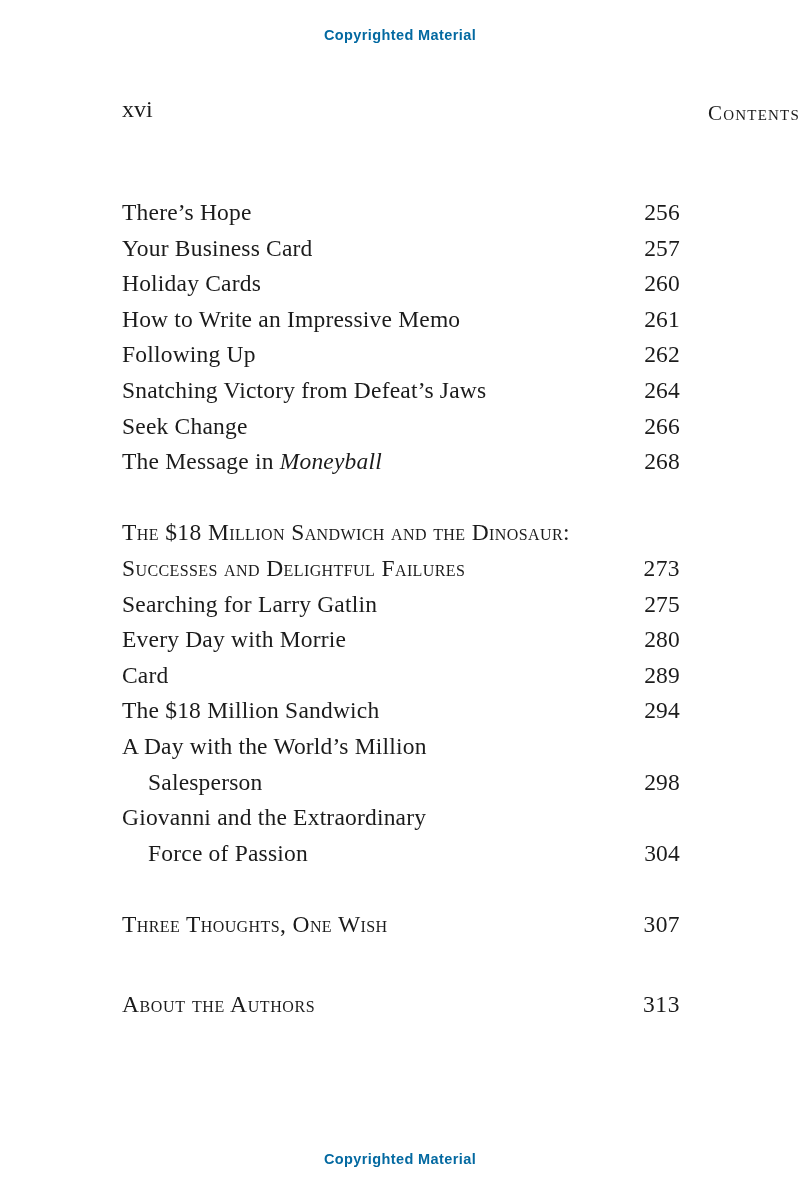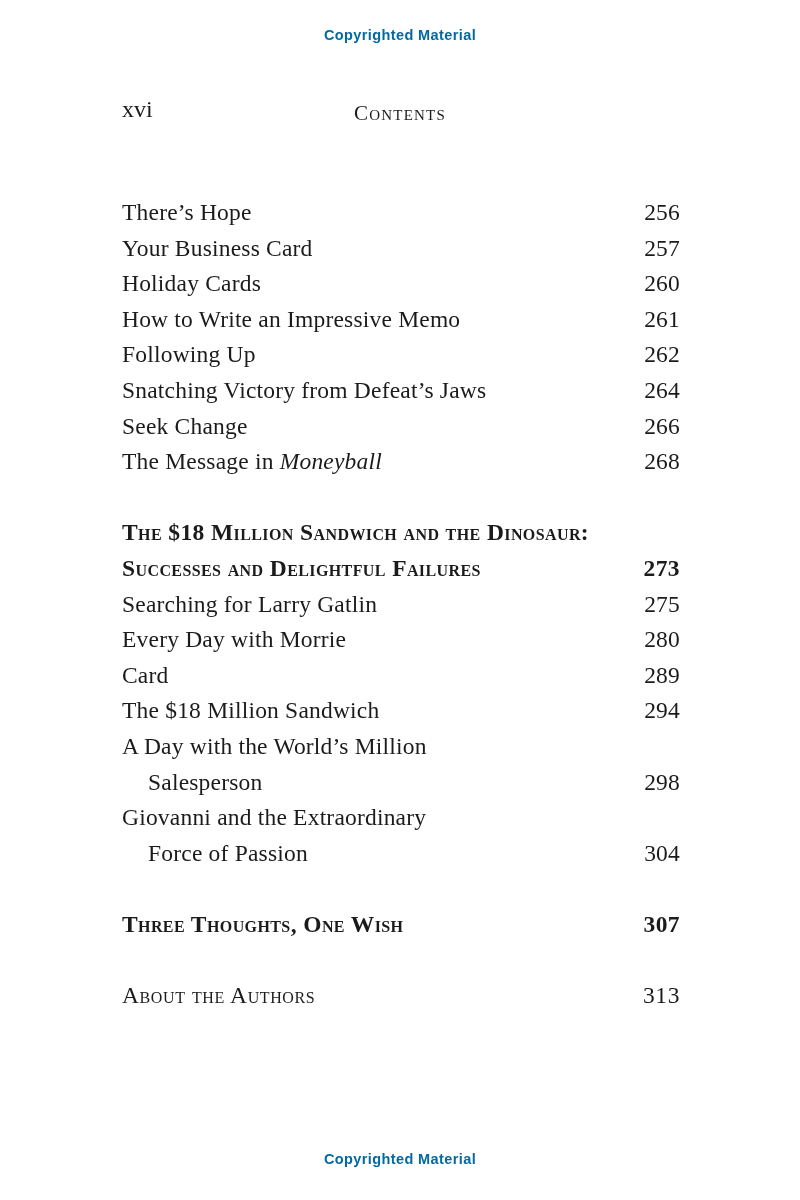--- a/index.html
+++ b/index.html
@@ -34,21 +34,21 @@
     position: absolute;
     left: 122px;
     top: 96px;
     font-size: 24px;
   }
   #running-head {
     position: absolute;
     left: 0;
     top: 101px;
     width: 100%;
-    text-align: center;
+    text-align: right;
     font-variant: small-caps;
     font-size: 21px;
     letter-spacing: 1.2px;
   }
 
   #toc-list {
     position: absolute;
     left: 122px;
     top: 154px;
     width: 558px;
@@ -58,27 +58,28 @@
     display: flex;
     align-items: baseline;
     height: 35.6px;
     font-size: 23.5px;
     letter-spacing: 0.2px;
   }
   .toc-row.gap { height: 35.6px; }
   .toc-title { flex: 1 1 auto; white-space: nowrap; }
   .toc-page  { flex: 0 0 auto; min-width: 56px; text-align: right; }
   .toc-row.heading {
-    font-weight: 700;
+    font-weight: 400;
     font-variant: small-caps;
     letter-spacing: 0.4px;
   }
   .toc-row.smallcaps {
     font-variant: small-caps;
     letter-spacing: 0.6px;
+    align-items: flex-end;
   }
   .toc-row.item-cont .toc-title { padding-left: 26px; }
   .ital { font-style: italic; }
 </style>
 </head>
 <body>
 
 <div id="page">
   <div id="copyright-top" class="copyright">Copyrighted Material</div>
 

